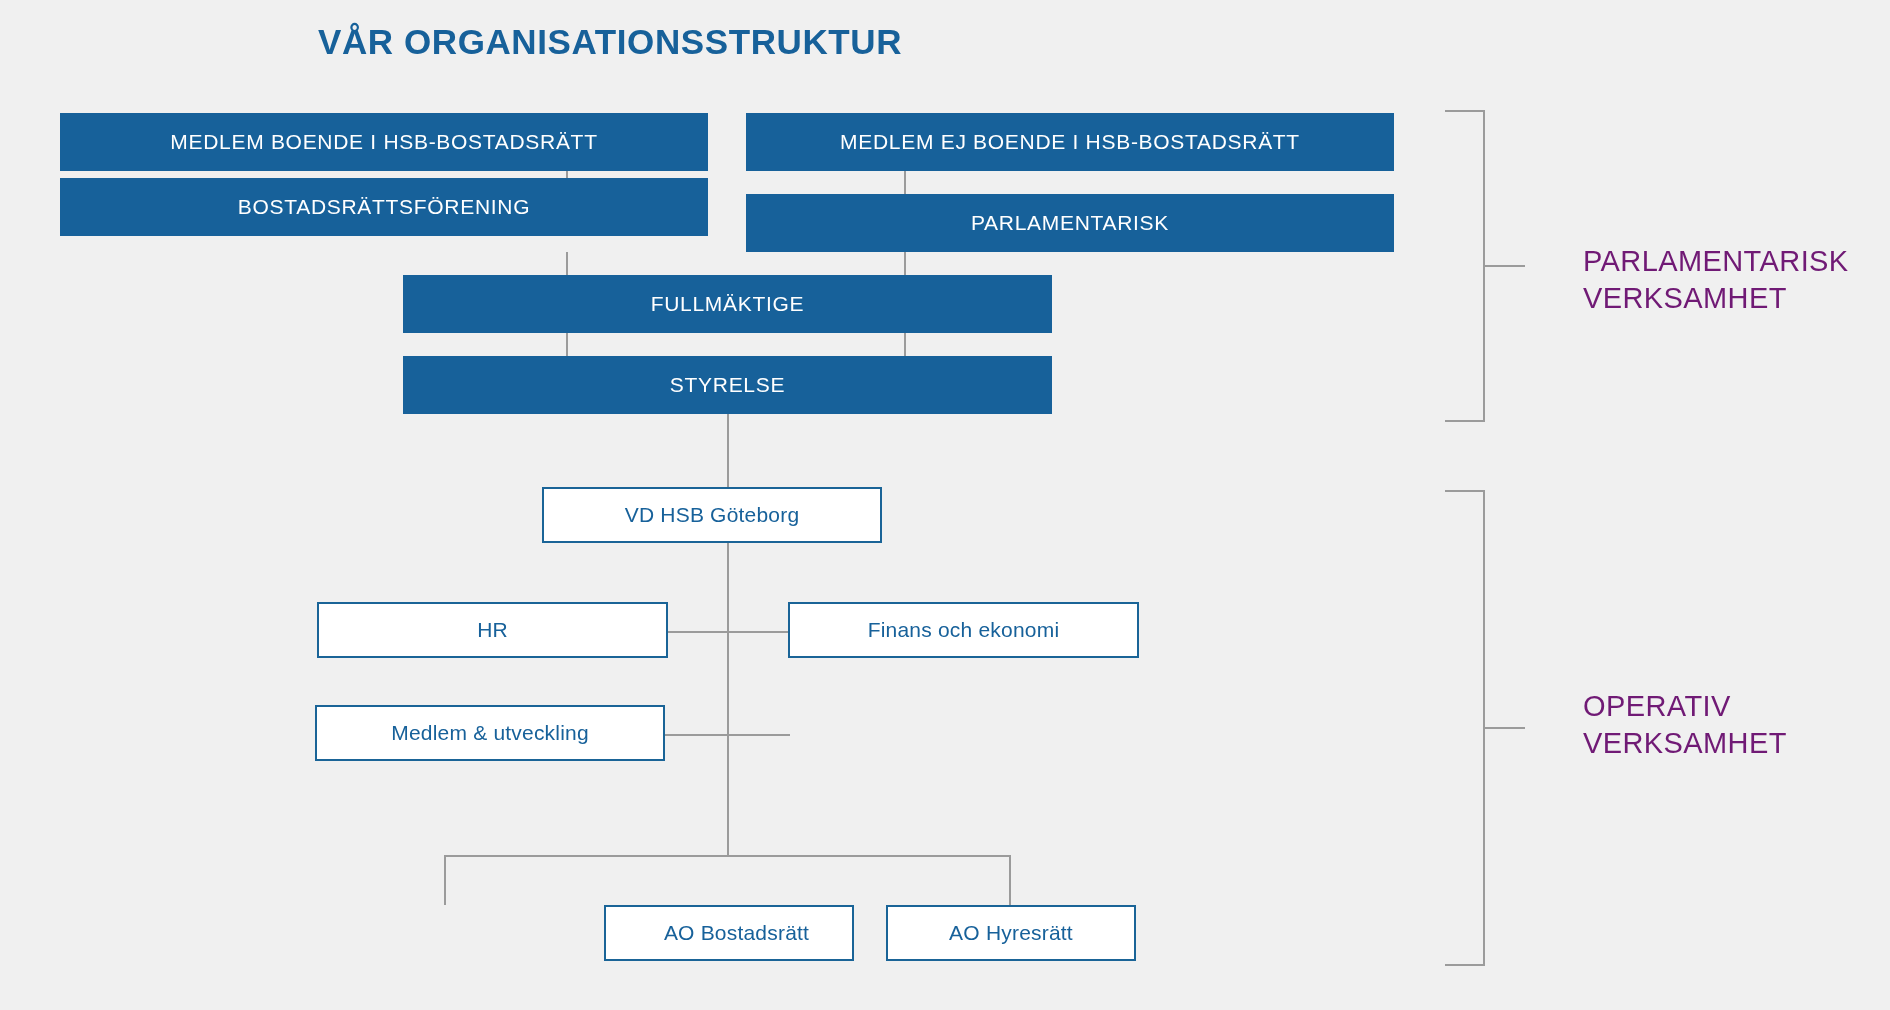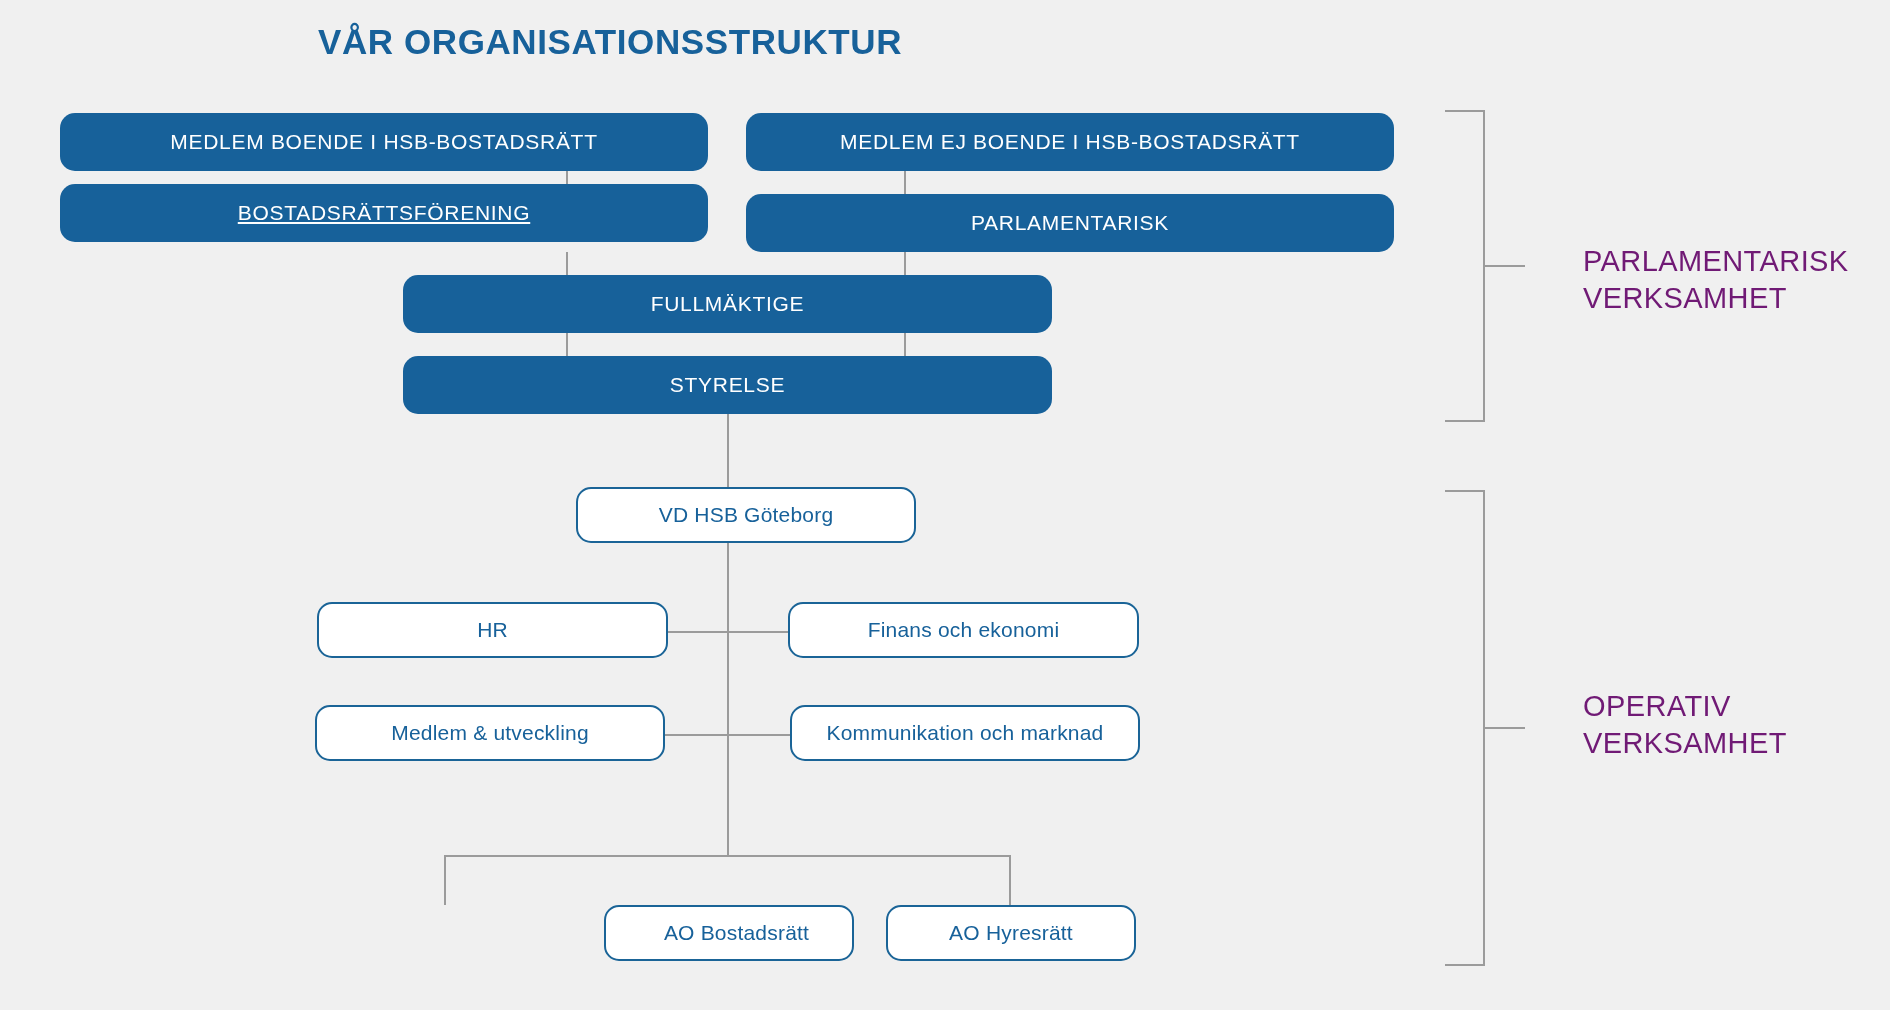--- a/index.html
+++ b/index.html
@@ -22,21 +22,20 @@
     letter-spacing:.6px;
     white-space:nowrap;
   }
 
   
   .box{
     position:absolute;
     display:flex;align-items:center;justify-content:center;
     box-sizing:border-box;
     line-height:1.15;
-    border-radius:15px;
   }
   .box.solid{
     background:#17619A;
     color:#FFFFFF;
     font-size:21px;
     letter-spacing:.7px;
   }
   .box.outline{
     background:#FFFFFF;
     border:2px solid #1A6497;
@@ -87,21 +86,21 @@
   <div class="ln v" style="left:727px;top:414px;height:73px;"></div>
 
   <div class="box solid" style="left:60px;top:113px;width:648px;height:58px;">
     <span>MEDLEM BOENDE I HSB-BOSTADSRÄTT</span>
   </div>
 
   <div class="box solid" style="left:746px;top:113px;width:648px;height:58px;">
     <span>MEDLEM EJ BOENDE I HSB-BOSTADSRÄTT</span>
   </div>
 
-  <div class="box solid" style="left:60px;top:184px;width:648px;height:58px;text-decoration:underline;">
+  <div class="box solid" style="left:60px;top:178px;width:648px;height:58px;">
     <span>BOSTADSRÄTTSFÖRENING</span>
   </div>
 
   <div class="box solid" style="left:746px;top:194px;width:648px;height:58px;">
     <span>PARLAMENTARISK</span>
   </div>
 
   <div class="box solid" style="left:403px;top:356px;width:649px;height:58px;">
     <span>STYRELSE</span>
   </div>
@@ -113,39 +112,36 @@
   <div class="ln v" style="left:727px;top:543px;height:312px;"></div>
 
   <div class="ln h" style="left:668px;top:631px;width:120px;"></div>
 
   <div class="ln h" style="left:665px;top:734px;width:125px;"></div>
 
   <div class="ln h" style="left:444px;top:855px;width:567px;"></div>
   <div class="ln v" style="left:444px;top:855px;height:50px;"></div>
   <div class="ln v" style="left:1009px;top:855px;height:50px;"></div>
 
-  <div class="box outline" style="left:576px;top:487px;width:340px;height:56px;">
+  <div class="box outline" style="left:542px;top:487px;width:340px;height:56px;">
     <span>VD HSB Göteborg</span>
   </div>
 
   <div class="box outline" style="left:317px;top:602px;width:351px;height:56px;">
     <span>HR</span>
   </div>
 
   <div class="box outline" style="left:788px;top:602px;width:351px;height:56px;">
     <span>Finans och ekonomi</span>
   </div>
 
   <div class="box outline" style="left:315px;top:705px;width:350px;height:56px;">
     <span>Medlem &amp; utveckling</span>
   </div>
 
-  <div class="box outline" style="left:790px;top:705px;width:350px;height:56px;">
-    <span>Kommunikation och marknad</span>
-  </div>
 
 
   <div class="box outline" style="left:604px;top:905px;width:250px;height:56px;padding-left:15px;">
     <span>AO Bostadsrätt</span>
   </div>
 
   <div class="box outline" style="left:886px;top:905px;width:250px;height:56px;">
     <span>AO Hyresrätt</span>
   </div>
 

